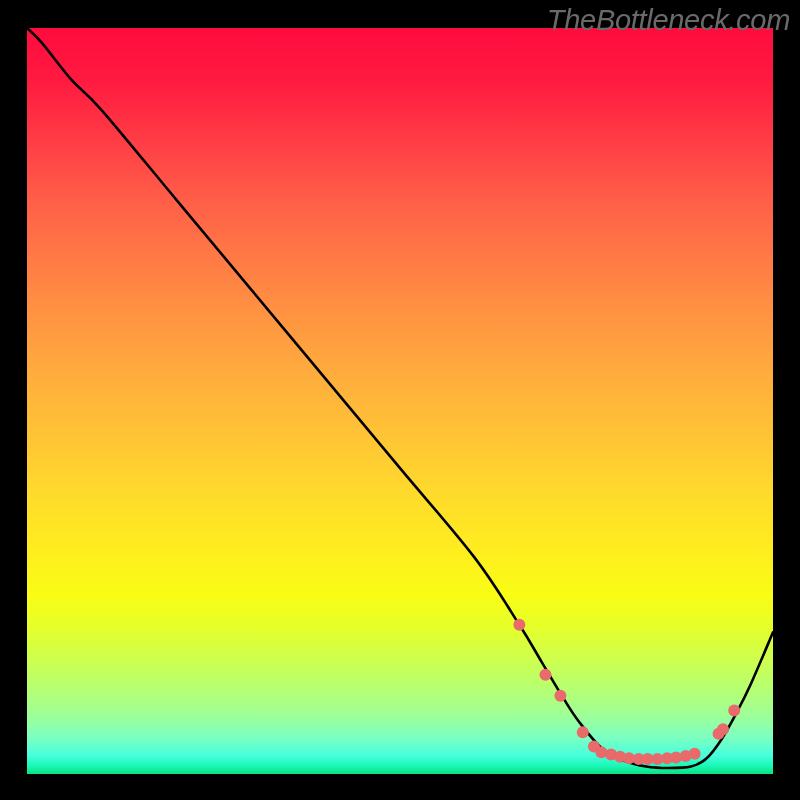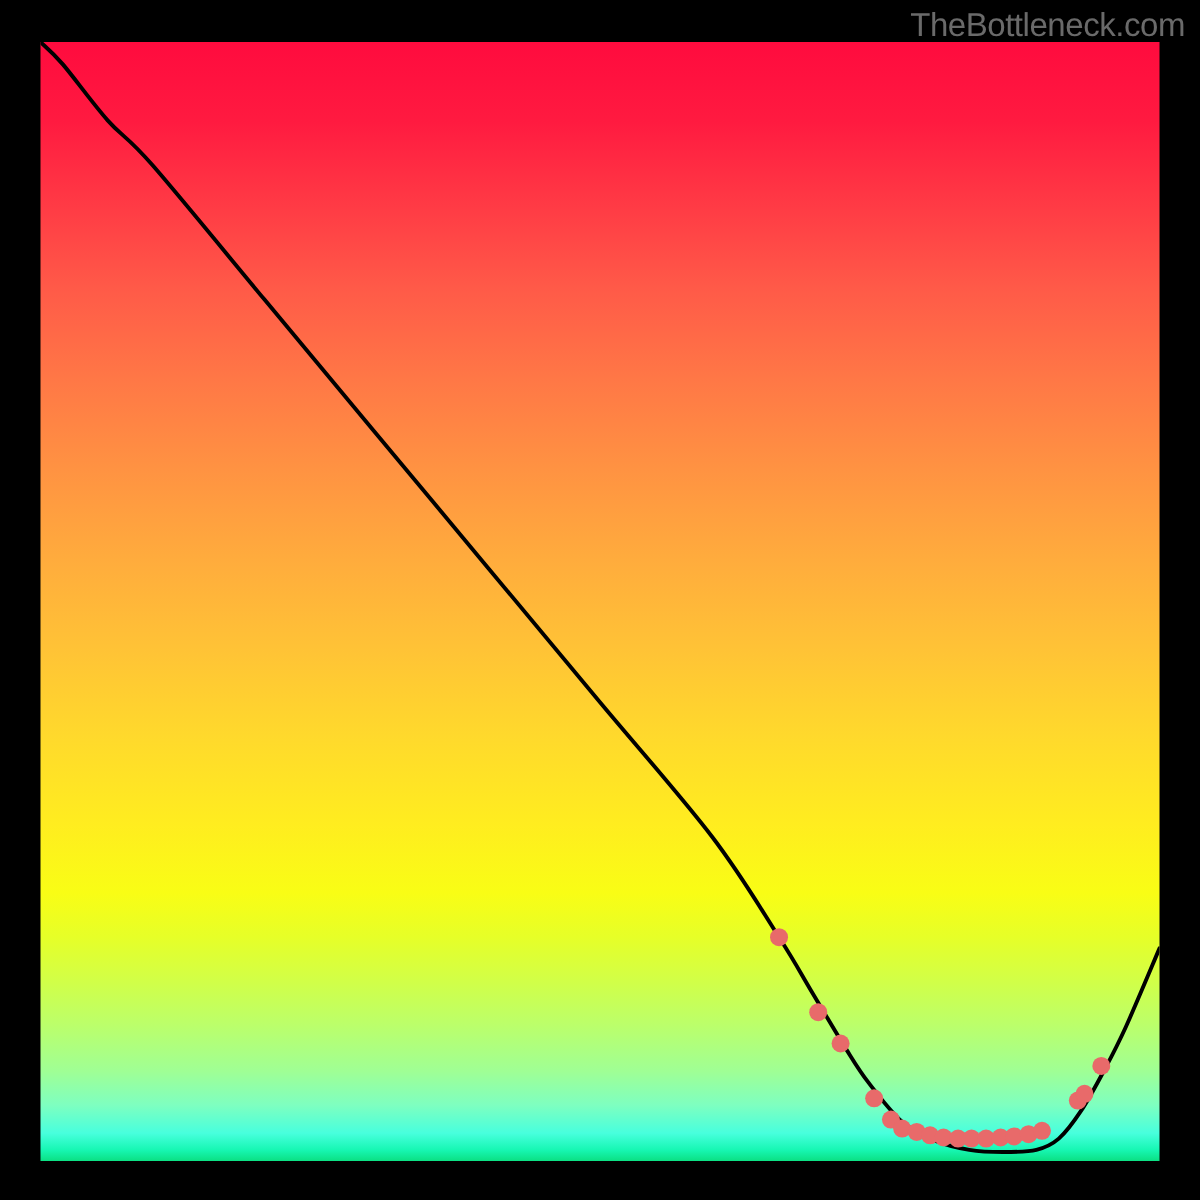--- a/index.html
+++ b/index.html
@@ -45,24 +45,25 @@
       #48ffdd 97.5%,
       #17f7b3 99%,
       #0be083 100%
     );
   }
   .attribution {
     position: absolute;
     top: 4px;
     right: 10px;
     font-family: Arial, Helvetica, sans-serif;
-    font-size: 22px;
+    font-size: 29px;
     font-weight: 500;
     color: #6a6a6a;
     letter-spacing: -0.3px;
+    font-style: italic;
   }
   svg.curve {
     position: absolute;
     left: 0;
     top: 0;
     width: 100%;
     height: 100%;
     pointer-events: none;
   }
 </style>

